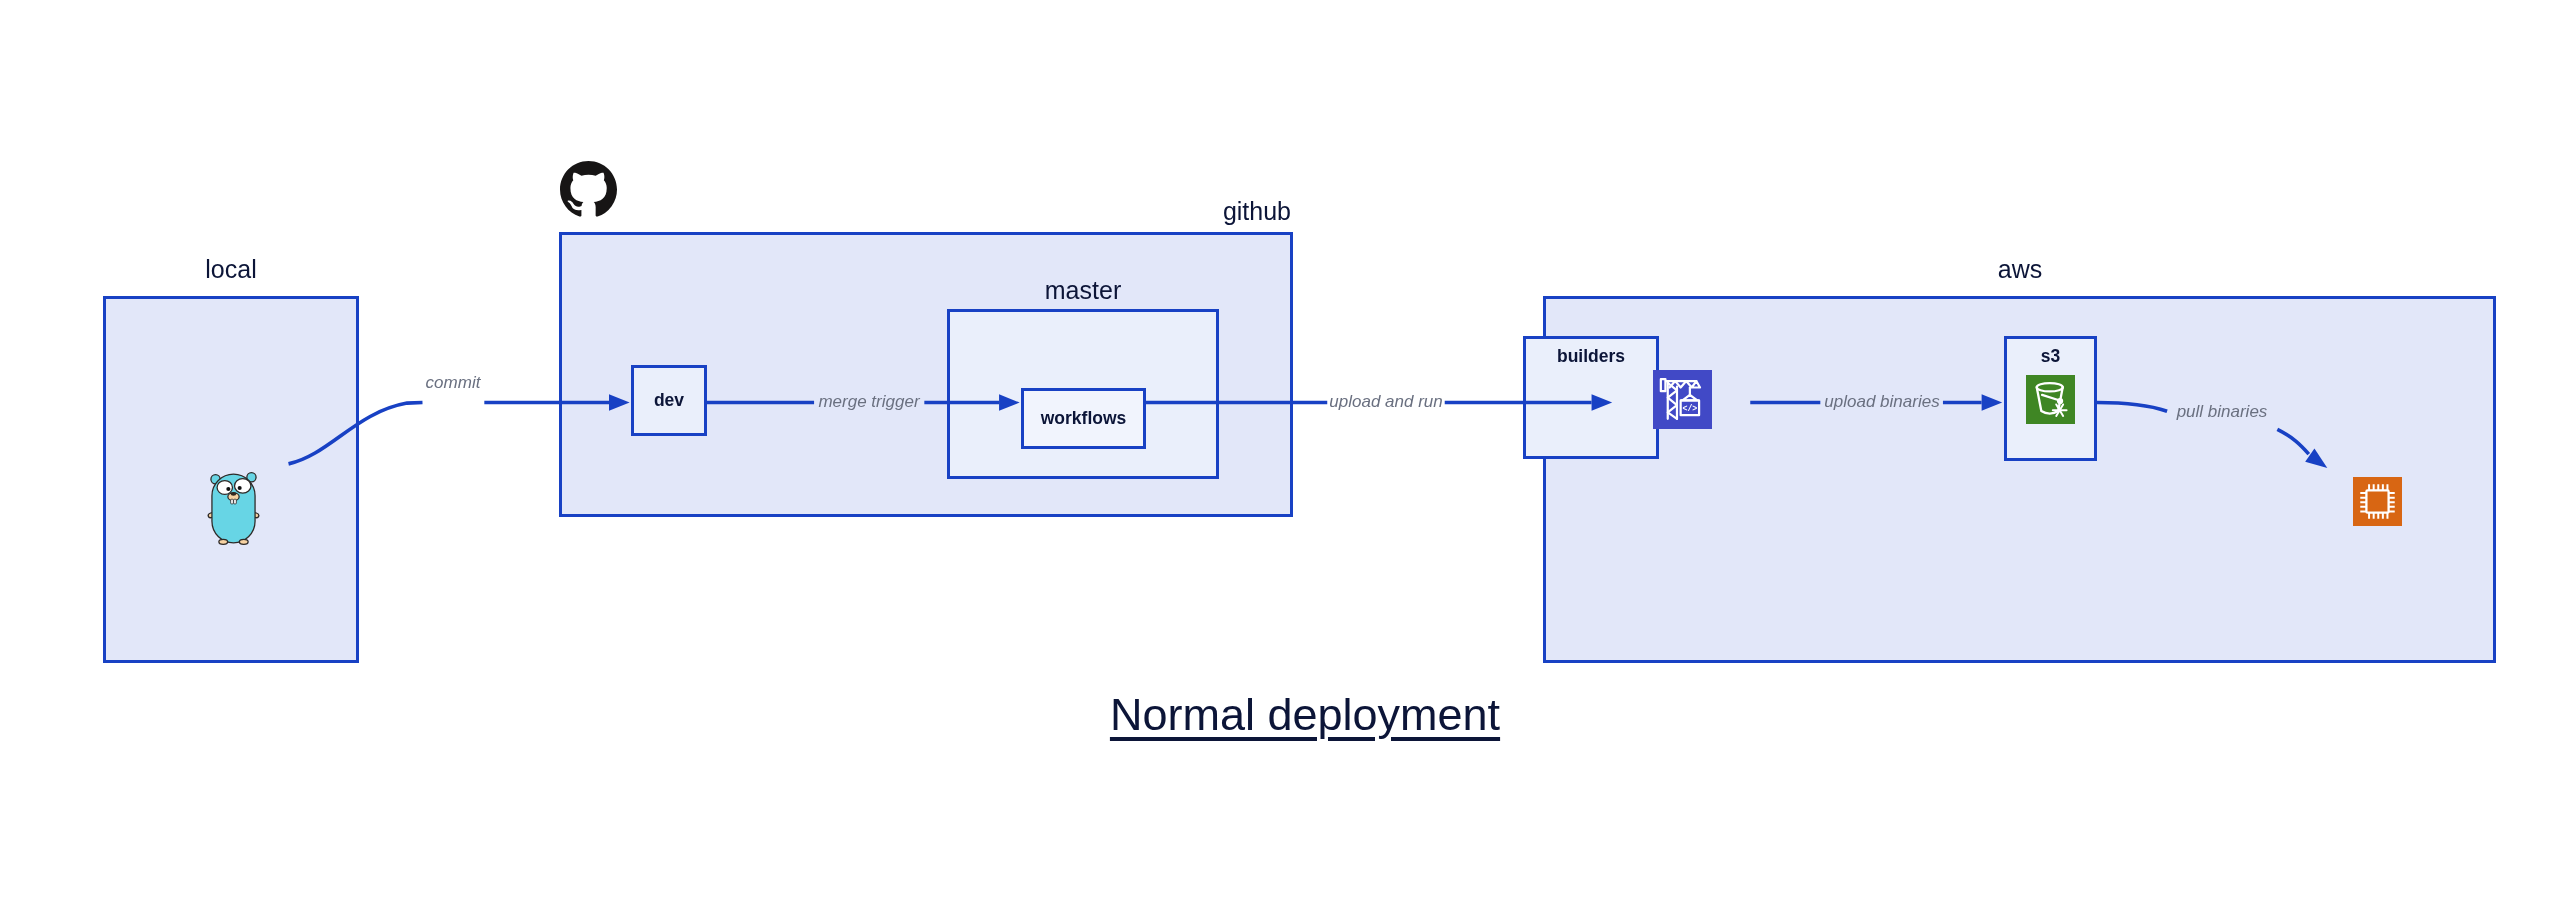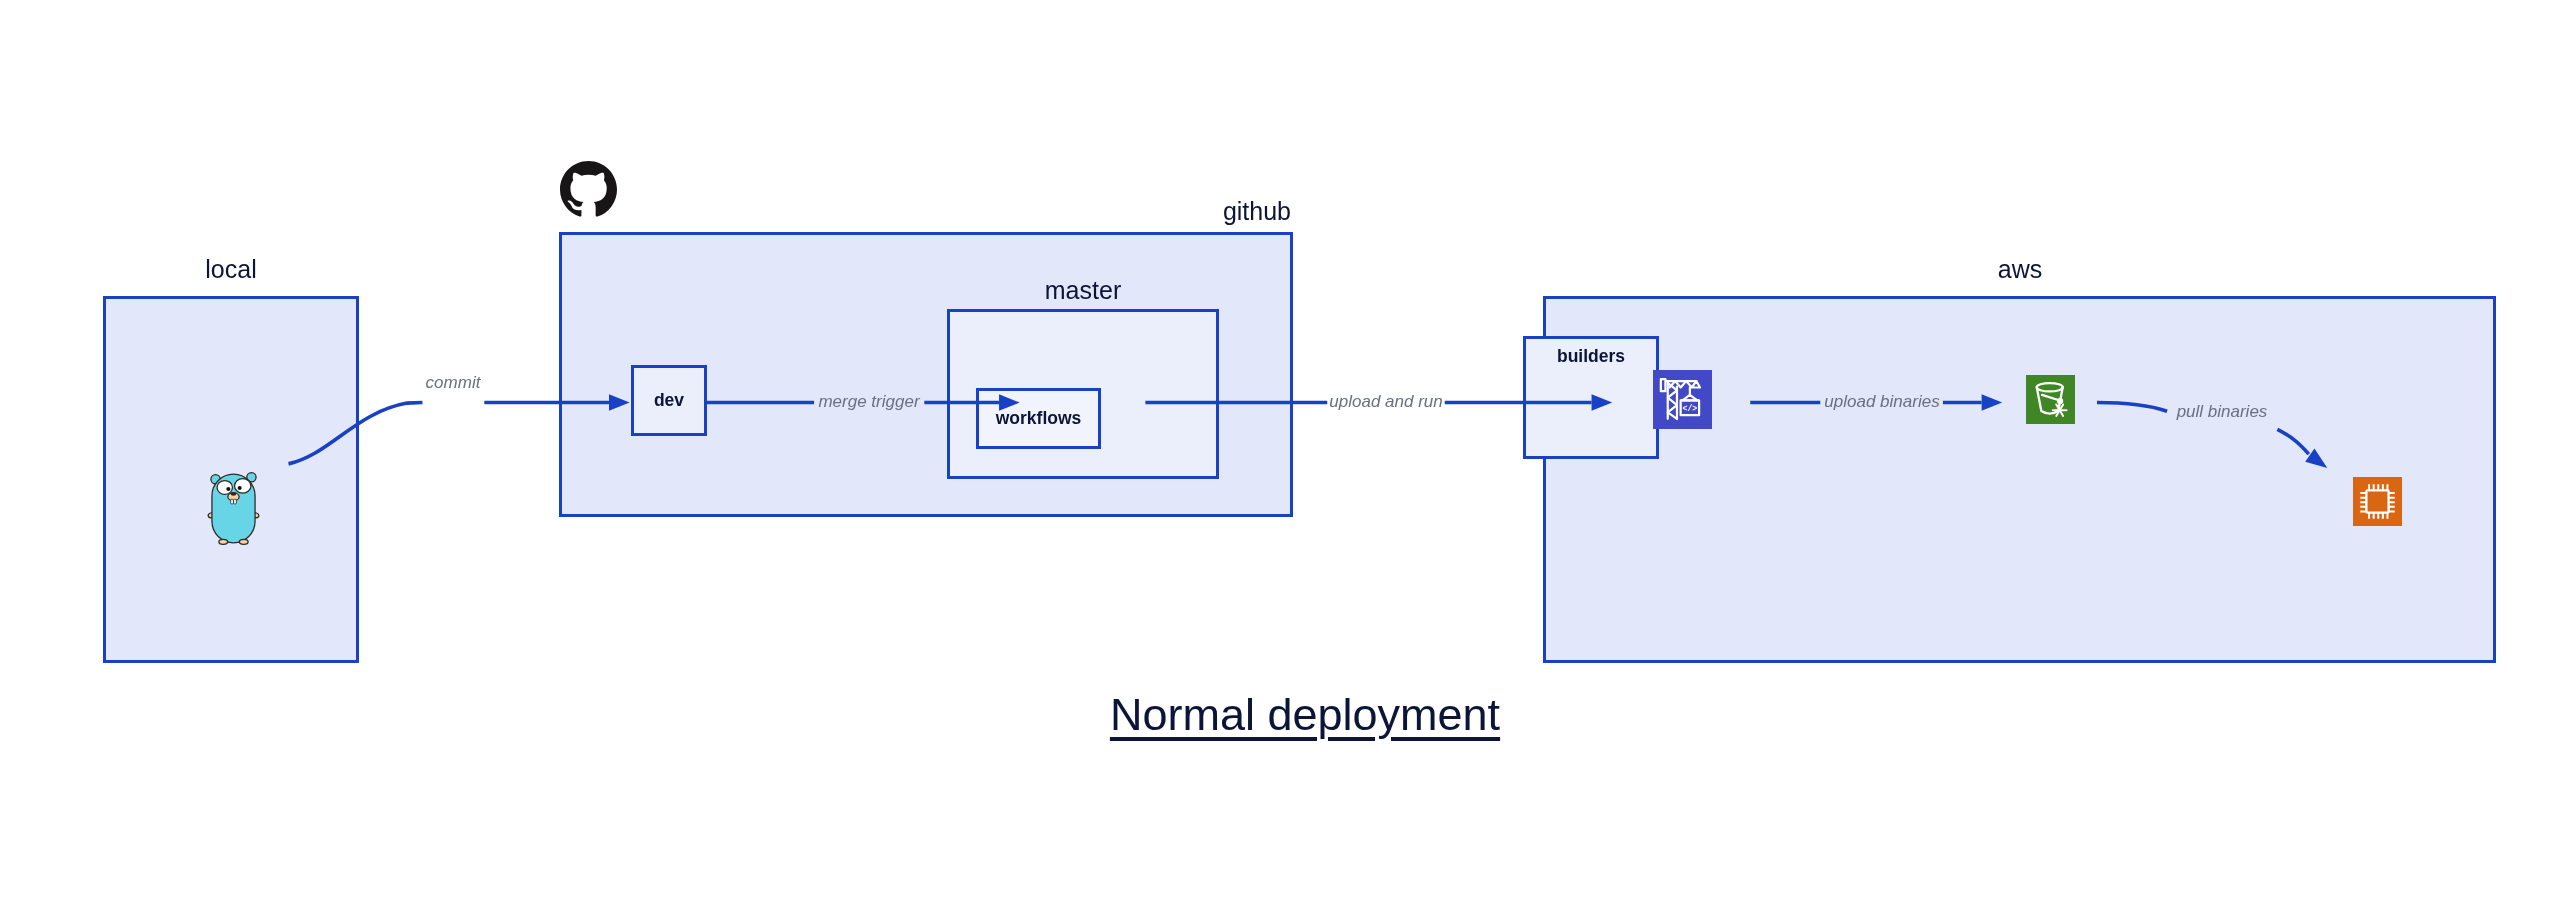--- a/index.html
+++ b/index.html
@@ -13,21 +13,21 @@
   .node{position:absolute;border:3.6px solid var(--edge-blue);background:var(--node-fill);box-sizing:border-box;z-index:3;}
   .node.inner{background:var(--inner-fill);}
 
   #box-local   {left:103px;  top:296px; width:256px;  height:367px;}
   #box-github  {left:559px; top:232px; width:734px; height:285px;}
   #box-master  {left:947px; top:309px; width:272px;  height:170px;}
   #box-aws     {left:1543px; top:296px; width:953px; height:367px;}
 
   #node-code     {left:178px;  top:438px; width:111px; height:125px;}
   #node-dev      {left:631px; top:365px; width:76px; height:71px;display:flex;align-items:center;justify-content:center;}
-  #node-workflows{left:976px; top:388px; width:125px; height:61px;display:flex;align-items:center;justify-content:center;}
+  #node-workflows{left:1021px; top:388px; width:125px; height:61px;display:flex;align-items:center;justify-content:center;}
   #node-builders {left:1523px; top:336px; width:136px; height:123px;}
   #node-s3       {left:2004px; top:336px; width:93px; height:125px;}
   #node-ec2      {left:2329px; top:439px; width:98px; height:124px;}
 
   
   .clabel{position:absolute;z-index:4;color:var(--navy-text);font-size:25px;font-weight:500;
           white-space:nowrap;transform:translate(-50%,-50%);}
   #label-local  {left:231px;  top:269px;}
   #label-github {left:1291px; top:211px;transform:translate(-100%,-50%);}
   #label-master {left:1083px; top:290px;}
@@ -123,20 +123,23 @@
       <path d="M16 14 L26 22 L16 30 L26 38 L16 46 L26 53"></path>
       <path d="M14 12 H 47"></path>
       <path d="M18 19 L24 12 L30 19 L36 12 L42 19 L47 12 L51 19 H 42"></path>
       <path d="M40 19 V 27"></path>
       <path d="M40 27 L32 33 M40 27 L48 33 M31 33 H 49"></path>
       <rect x="30" y="33" width="20" height="16"></rect>
     </g>
     <text x="40" y="44.5" text-anchor="middle" font-family="Liberation Mono, monospace" font-size="9" font-weight="bold" fill="#ffffff">&lt;/&gt;</text>
   </svg>
 
+  <div class="node" id="node-s3">
+    <div class="nlabel">s3</div>
+  </div>
   <svg id="s3-icon" class="abs-icon" viewBox="0 0 64 64">
     <rect x="0" y="0" width="64" height="64" fill="var(--s3-glacier-bg)"></rect>
     <g class="icon-stroke">
       <ellipse cx="31" cy="16" rx="17" ry="5.5"></ellipse>
       <path d="M14 16 L20 47 Q31 54 42 47 L48 16"></path>
       <path d="M21 26 L43 33"></path>
       <circle cx="44.5" cy="34" r="2.6"></circle>
     </g>
     <g stroke="#ffffff" stroke-width="2.6" stroke-linecap="round">
       <path d="M35 46 H 53"></path>

